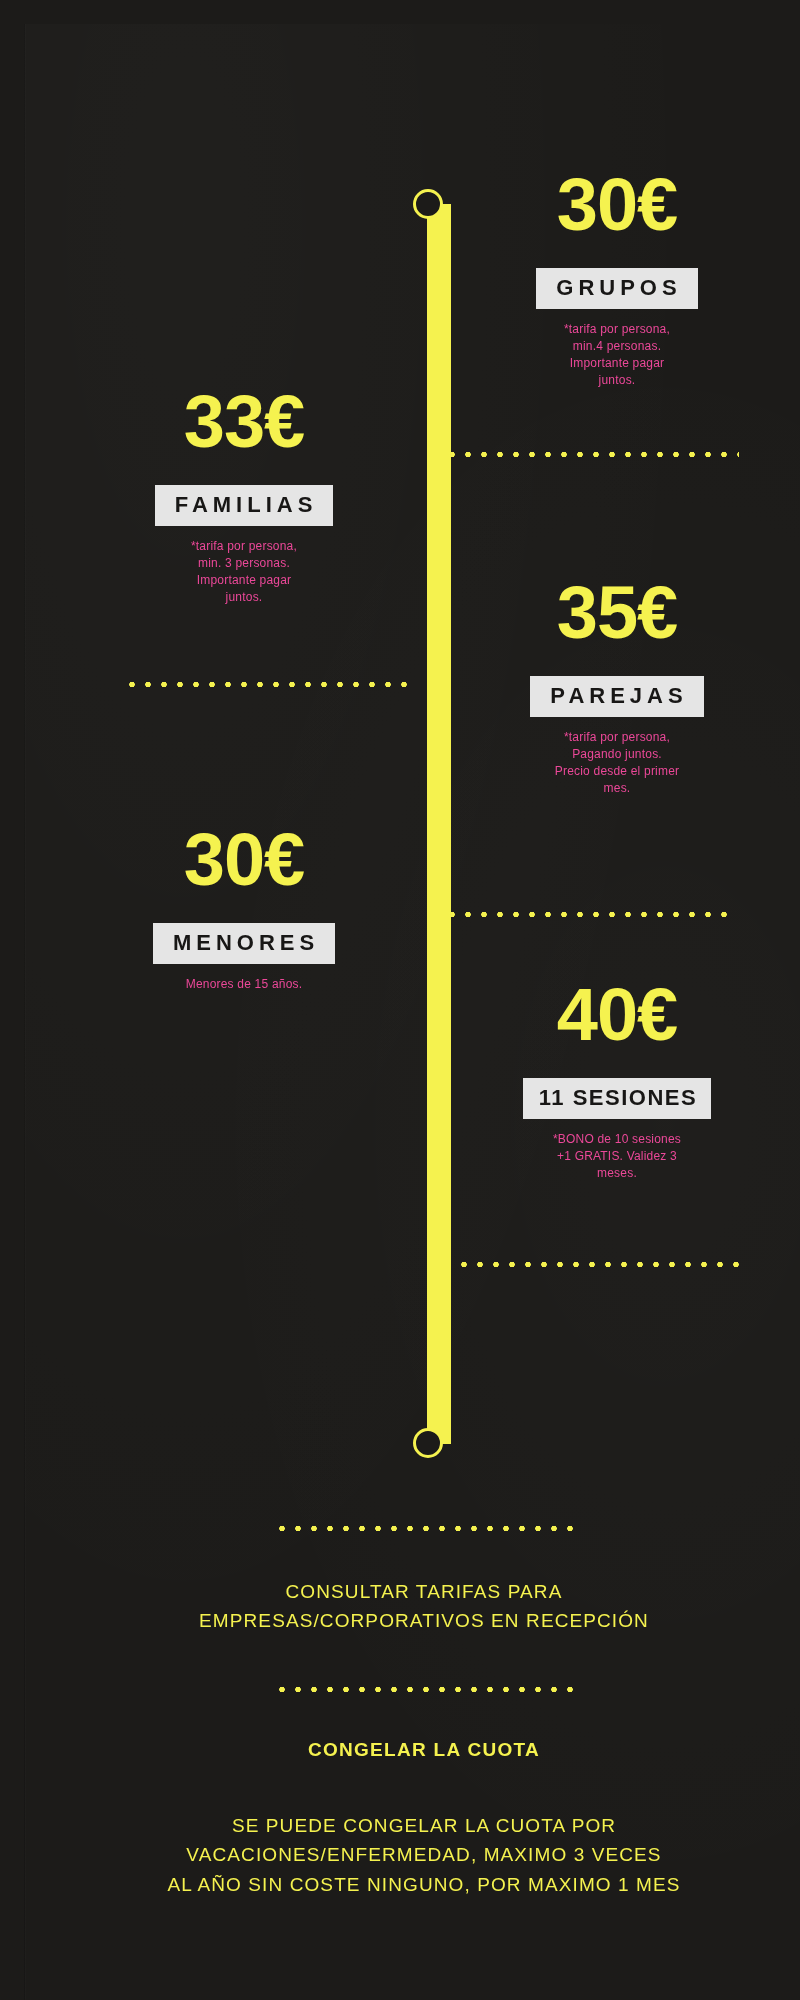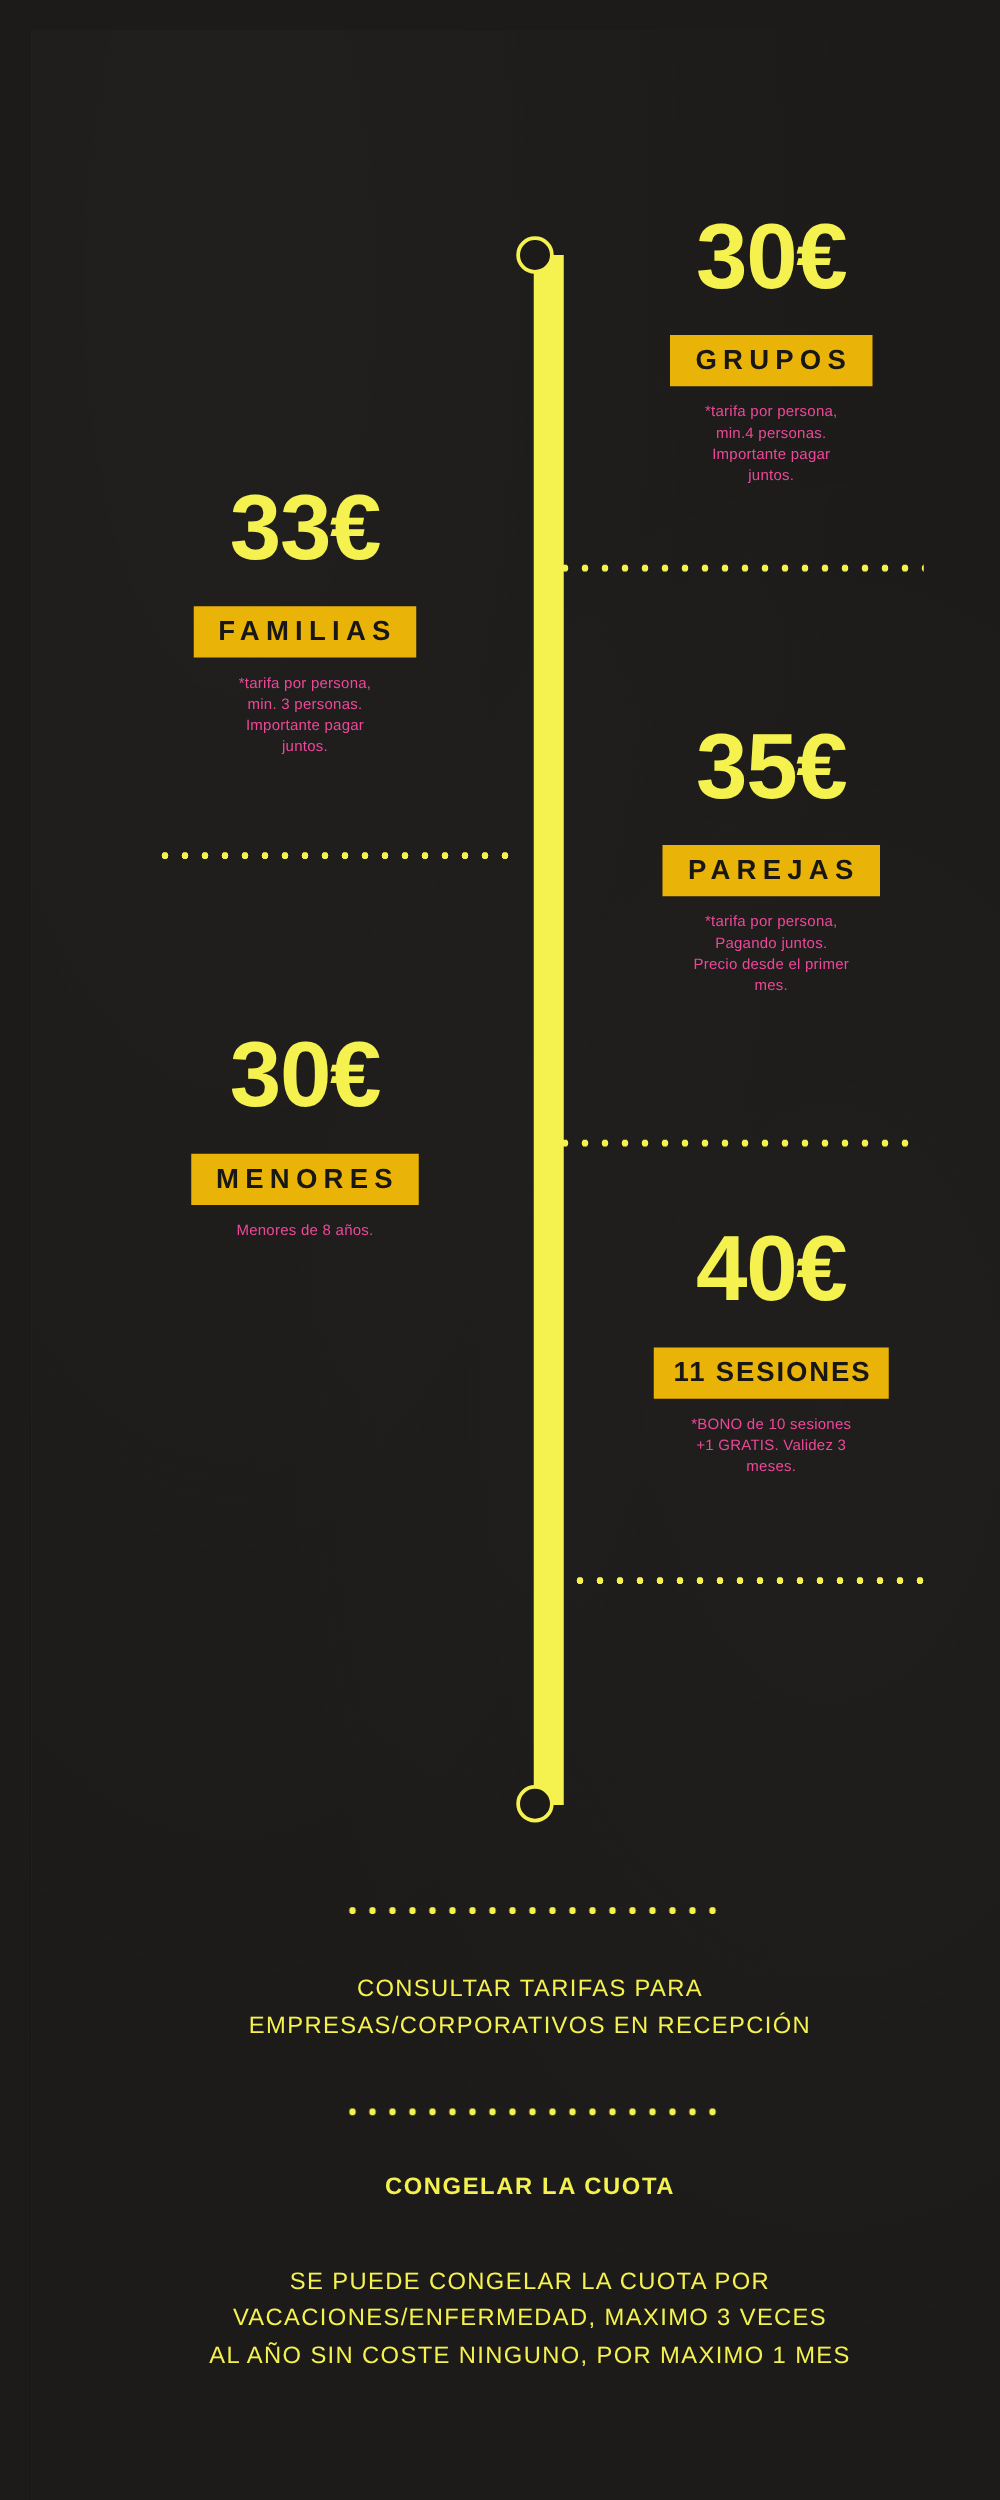--- a/index.html
+++ b/index.html
@@ -59,21 +59,21 @@
     color: #f5f24f;
     font-weight: bold;
     font-size: 74px;
     line-height: 1;
     letter-spacing: -1px;
     white-space: nowrap;
   }
 
   .label {
     display: inline-block;
-    background: #eab308;
+    background: #e5e5e5;
     color: #181716;
     font-weight: bold;
     font-size: 22px;
     letter-spacing: 5px;
     padding: 7px 16px 8px 20px;
     margin-top: 14px;
     white-space: nowrap;
   }
   .label.narrow { letter-spacing: 1.5px; padding: 7px 14px 8px 16px; }
 
@@ -178,21 +178,21 @@
     <div class="desc" style="white-space: pre-line;">*tarifa por persona,
 Pagando juntos.
 Precio desde el primer
 mes.</div>
   </div>
   <div class="dots" style="left: 420px; top: 878px; width: 290px;"></div>
 
   <div class="block left" style="top: 775px;">
     <div class="price">30€</div>
     <div class="label">MENORES</div>
-    <div class="desc" style="white-space: pre-line;">Menores de 8 años.</div>
+    <div class="desc" style="white-space: pre-line;">Menores de 15 años.</div>
   </div>
 
   <div class="block right" style="top: 930px;">
     <div class="price">40€</div>
     <div class="label narrow">11 SESIONES</div>
     <div class="desc" style="white-space: pre-line;">*BONO de 10 sesiones
 +1 GRATIS. Validez 3
 meses.</div>
   </div>
   <div class="dots" style="left: 432px; top: 1228px; width: 290px;"></div>

